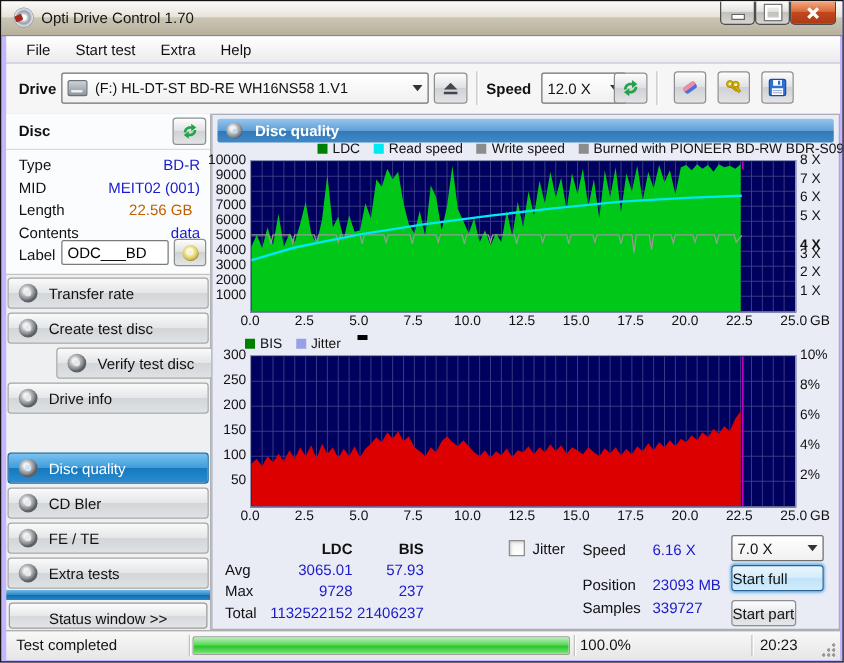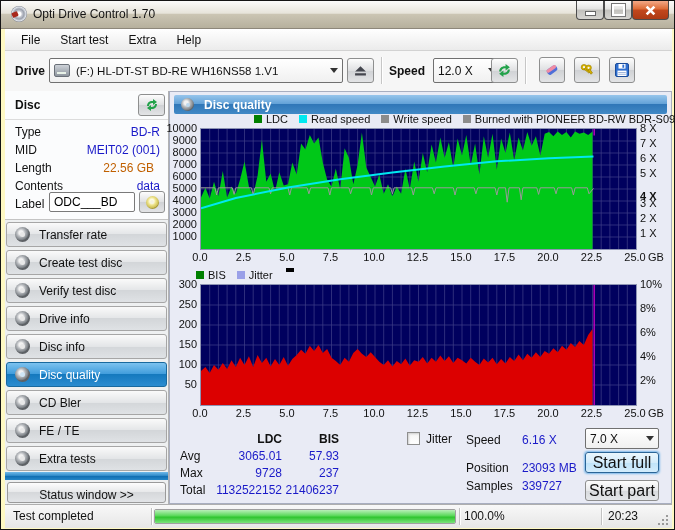--- a/index.html
+++ b/index.html
@@ -1,16 +1,16 @@
 <!DOCTYPE html>
 <html><head>
 <meta charset="utf-8">
 <style>
   html,body{margin:0;padding:0;background:#555;font-family:"Liberation Sans",sans-serif;}
-  .window{position:relative;width:675px;height:530px;background:#fef9c3;border:1px solid #141414;box-sizing:border-box;overflow:hidden;}
+  .window{position:relative;width:675px;height:530px;background:#c4b5fd;border:1px solid #141414;box-sizing:border-box;overflow:hidden;}
   .abs{position:absolute;}
   
   .titlebar{left:0;top:0;width:673px;height:27px;background:linear-gradient(180deg,#fbfbfa 0%,#e7e4da 45%,#cbc5b3 50%,#b6b09d 100%);border-bottom:1px solid #8d877a;}
   .title-text{left:32px;top:6px;font-size:12px;color:#151515;}
   .app-icon{left:10px;top:5px;width:16px;height:16px;border-radius:50%;background:radial-gradient(circle at 50% 50%,#ffffff 0 2px,#c9ccd4 3px,#9aa0ac 5px,#dfe3ea 7px,#7e8490 8px);}
   .app-icon .slice{position:absolute;left:1px;top:6px;width:6px;height:5px;background:#a8281c;border-radius:1px;transform:rotate(-25deg);}
   .winbtn{top:0;height:19px;border:1px solid #4c4c4c;border-top:none;border-radius:0 0 4px 4px;box-sizing:border-box;display:flex;align-items:center;justify-content:center;}
   .winbtn.min,.winbtn.max{background:linear-gradient(180deg,#fdfdfd,#e3e3e1 45%,#c2c1bd 50%,#d6d5d1);}
   .winbtn.close{background:linear-gradient(180deg,#f3a987,#dd6b35 45%,#c2471d 50%,#ad3a14);}
   .minbar{width:9px;height:3px;background:#fff;border:1px solid #666;margin-top:6px;}
@@ -53,21 +53,21 @@
   .yt-l{position:absolute;right:100%;top:0;width:34px;height:100%;margin-right:3px;}
   .yt-r{position:absolute;left:100%;top:0;width:36px;height:100%;margin-left:2px;}
   .xt{position:absolute;left:0;top:100%;width:100%;height:14px;}
   .legend{position:absolute;display:flex;gap:11px;align-items:center;font-size:11px;color:#111;white-space:nowrap;}
   .lgi{display:inline-flex;align-items:center;}
   .sq{width:8px;height:8px;display:inline-block;margin-right:4px;}
   .blk{width:8px;height:4px;background:#000;display:inline-block;margin:0 0 9px 2px;}
   
   .stat-val{font-size:12px;color:#1a1ac8;}
   .checkbox{width:13px;height:13px;background:linear-gradient(180deg,#f4f4f4,#ffffff);border:1px solid #8e8e8e;box-shadow:inset 1px 1px 2px #cfcfcf;box-sizing:border-box;}
-  .pushbtn{background:linear-gradient(180deg,#fdfdfd,#e8e9eb 50%,#d8dadd 50%,#e4e6e9);border:1px solid #8e8e8e;border-radius:3px;font-size:16px;color:#111;display:flex;align-items:center;justify-content:center;box-sizing:border-box;}
+  .pushbtn{background:linear-gradient(180deg,#fdfdfd,#e8e9eb 50%,#d8dadd 50%,#e4e6e9);border:1px solid #8e8e8e;border-radius:3px;font-size:12px;color:#111;display:flex;align-items:center;justify-content:flex-start;box-sizing:border-box;}
   .pushbtn.focused{background:linear-gradient(180deg,#eaf6fd,#d4ecfb 50%,#bfe3f9 50%,#d3ecfc);border:1px solid #2a6496;box-shadow:0 0 2px 1px #7ab8ea;}
   
   .statusbar{left:4px;top:503px;width:667px;height:23px;background:linear-gradient(180deg,#f8f8f8,#e6e6e6);border-top:1px solid #aeaeae;}
   .sb-sep{top:3px;width:1px;height:17px;background:#c2c2c2;box-shadow:1px 0 0 #ffffff;}
   .progress-track{background:#f2f2f2;border:1px solid #9f9f9f;border-radius:2px;box-sizing:border-box;overflow:hidden;}
   .progress-fill{height:100%;background:linear-gradient(180deg,#b9efb9,#58d858 45%,#2fc42f 55%,#7ae47a);}
   .grip{right:3px;top:9px;width:12px;height:12px;background:
     radial-gradient(circle at 10px 2px,#9a9a9a 1.2px,transparent 1.5px),
     radial-gradient(circle at 10px 6px,#9a9a9a 1.2px,transparent 1.5px),
     radial-gradient(circle at 6px 6px,#9a9a9a 1.2px,transparent 1.5px),
@@ -194,37 +194,31 @@
           <span class="hole"></span>
         </span>
         <span>Transfer rate</span>
       </div>
     <div class="abs nav-btn" style="top:159px;">
         <span class="cd">
           <span class="hole"></span>
         </span>
         <span>Create test disc</span>
       </div>
-    <div class="abs nav-btn" style="top:187px;">
+    <div class="abs nav-btn" style="top:187px;margin-left:39px;">
         <span class="cd">
           <span class="hole"></span>
         </span>
         <span>Verify test disc</span>
       </div>
     <div class="abs nav-btn" style="top:215px;">
         <span class="cd">
           <span class="hole"></span>
         </span>
         <span>Drive info</span>
-      </div>
-    <div class="abs nav-btn" style="top:243px;">
-        <span class="cd">
-          <span class="hole"></span>
-        </span>
-        <span>Disc info</span>
       </div>
     <div class="abs nav-btn active" style="top:271px;">
         <span class="cd">
           <span class="hole"></span>
         </span>
         <span>Disc quality</span>
       </div>
     <div class="abs nav-btn" style="top:299px;">
         <span class="cd">
           <span class="hole"></span>
@@ -508,21 +502,21 @@
     </div>
 
     <span class="abs lbl" style="left:296px;top:369px;">Position</span>
     <span class="abs stat-val" style="left:352px;top:369px;">23093 MB</span>
     <span class="abs lbl" style="left:296px;top:387px;">Samples</span>
     <span class="abs stat-val" style="left:352px;top:387px;">339727</span>
 
     <div class="abs pushbtn focused" style="left:415px;top:360px;width:74px;height:21px;">
         <span>Start full</span>
       </div>
-    <div class="abs pushbtn" style="left:415px;top:388px;width:74px;height:21px;">
+    <div class="abs pushbtn" style="left:415px;top:388px;width:52px;height:21px;">
         <span>Start part</span>
       </div>
   </div>
 
   <div class="abs statusbar">
     <span class="abs lbl" style="left:8px;top:4px;">Test completed</span>
     <div class="abs sb-sep" style="left:146px;"></div>
     <div class="abs progress-track" style="left:149px;top:4px;width:302px;height:15px;">
       <div class="progress-fill" style="width: 100%;"></div>
     </div>

